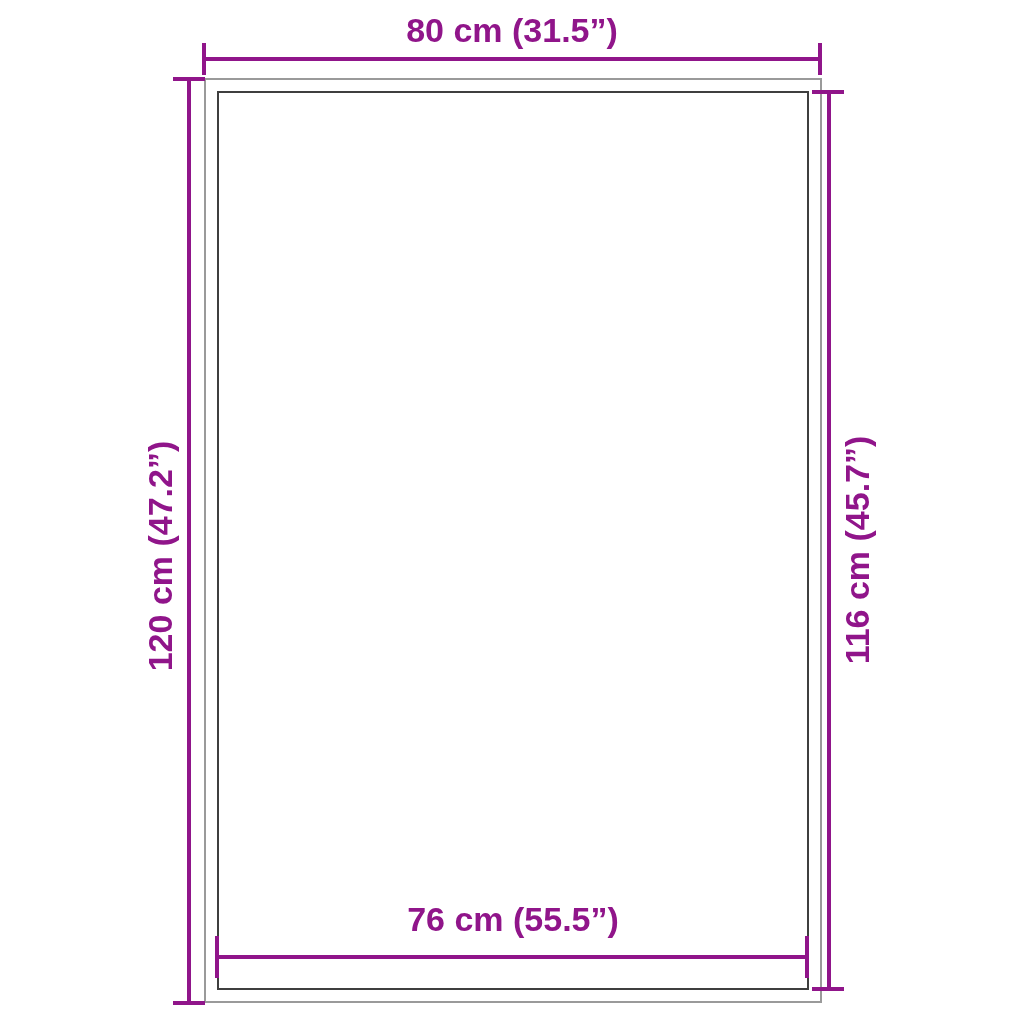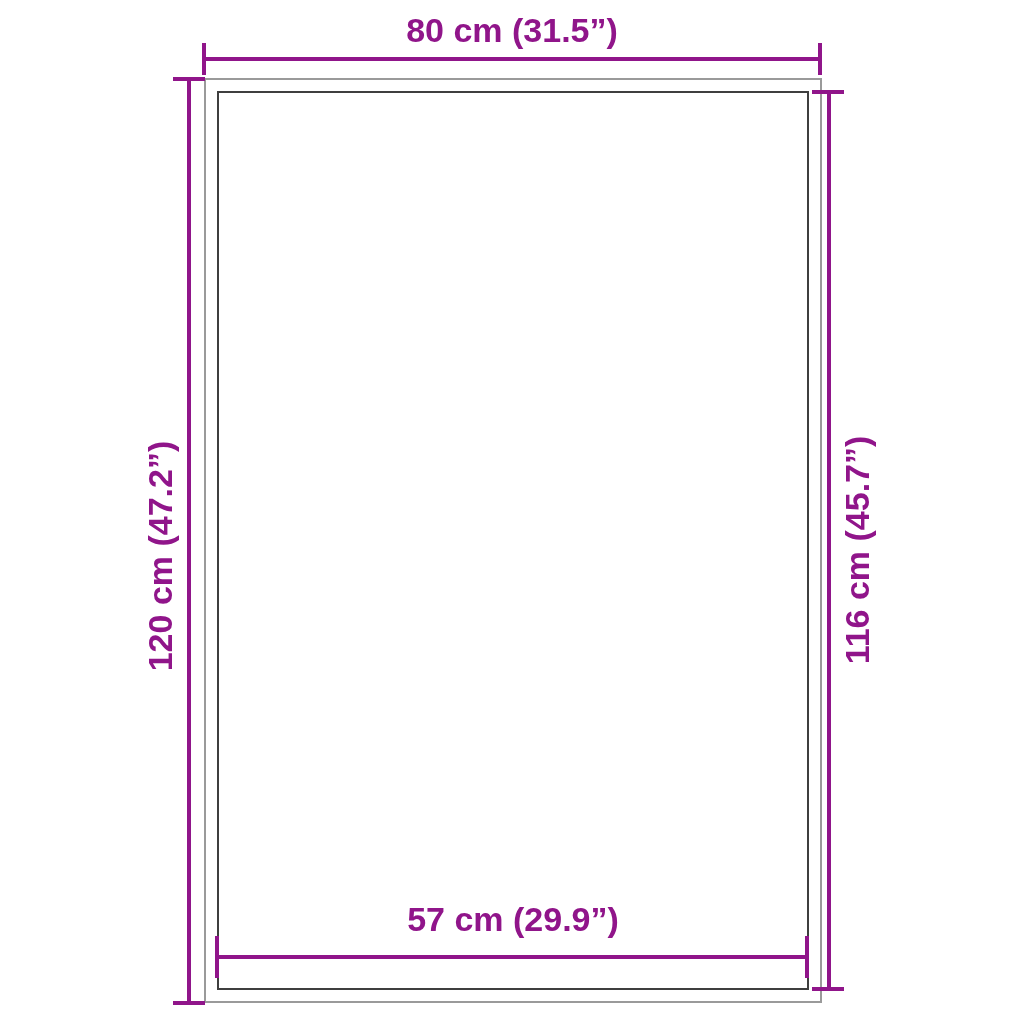--- a/index.html
+++ b/index.html
@@ -88,19 +88,19 @@
   </div>
 
   <div>
     <div class="dim-label right-label">116 cm (45.7”)</div>
     <div class="dline right-line"></div>
     <div class="dline right-tick-t"></div>
     <div class="dline right-tick-b"></div>
   </div>
 
   <div>
-    <div class="dim-label bottom-label">57 cm (29.9”)</div>
+    <div class="dim-label bottom-label">76 cm (55.5”)</div>
     <div class="dline bottom-line"></div>
     <div class="dline bottom-tick-l"></div>
     <div class="dline bottom-tick-r"></div>
   </div>
 
 </div>
 
 </body></html>

